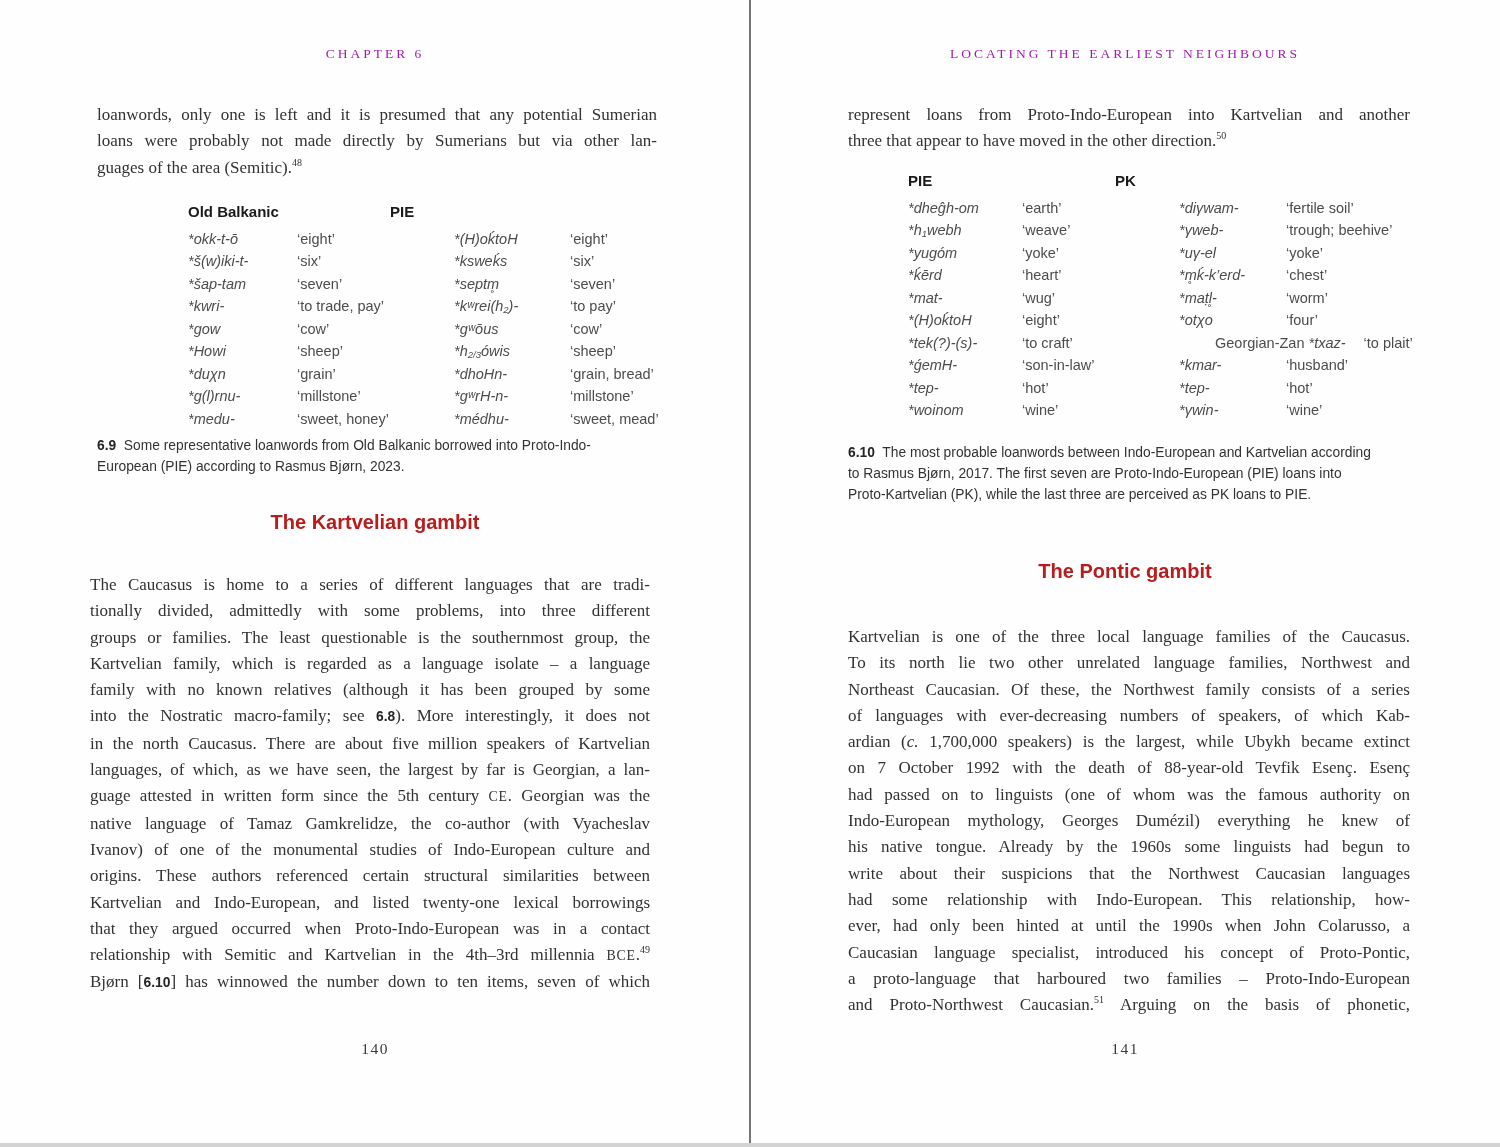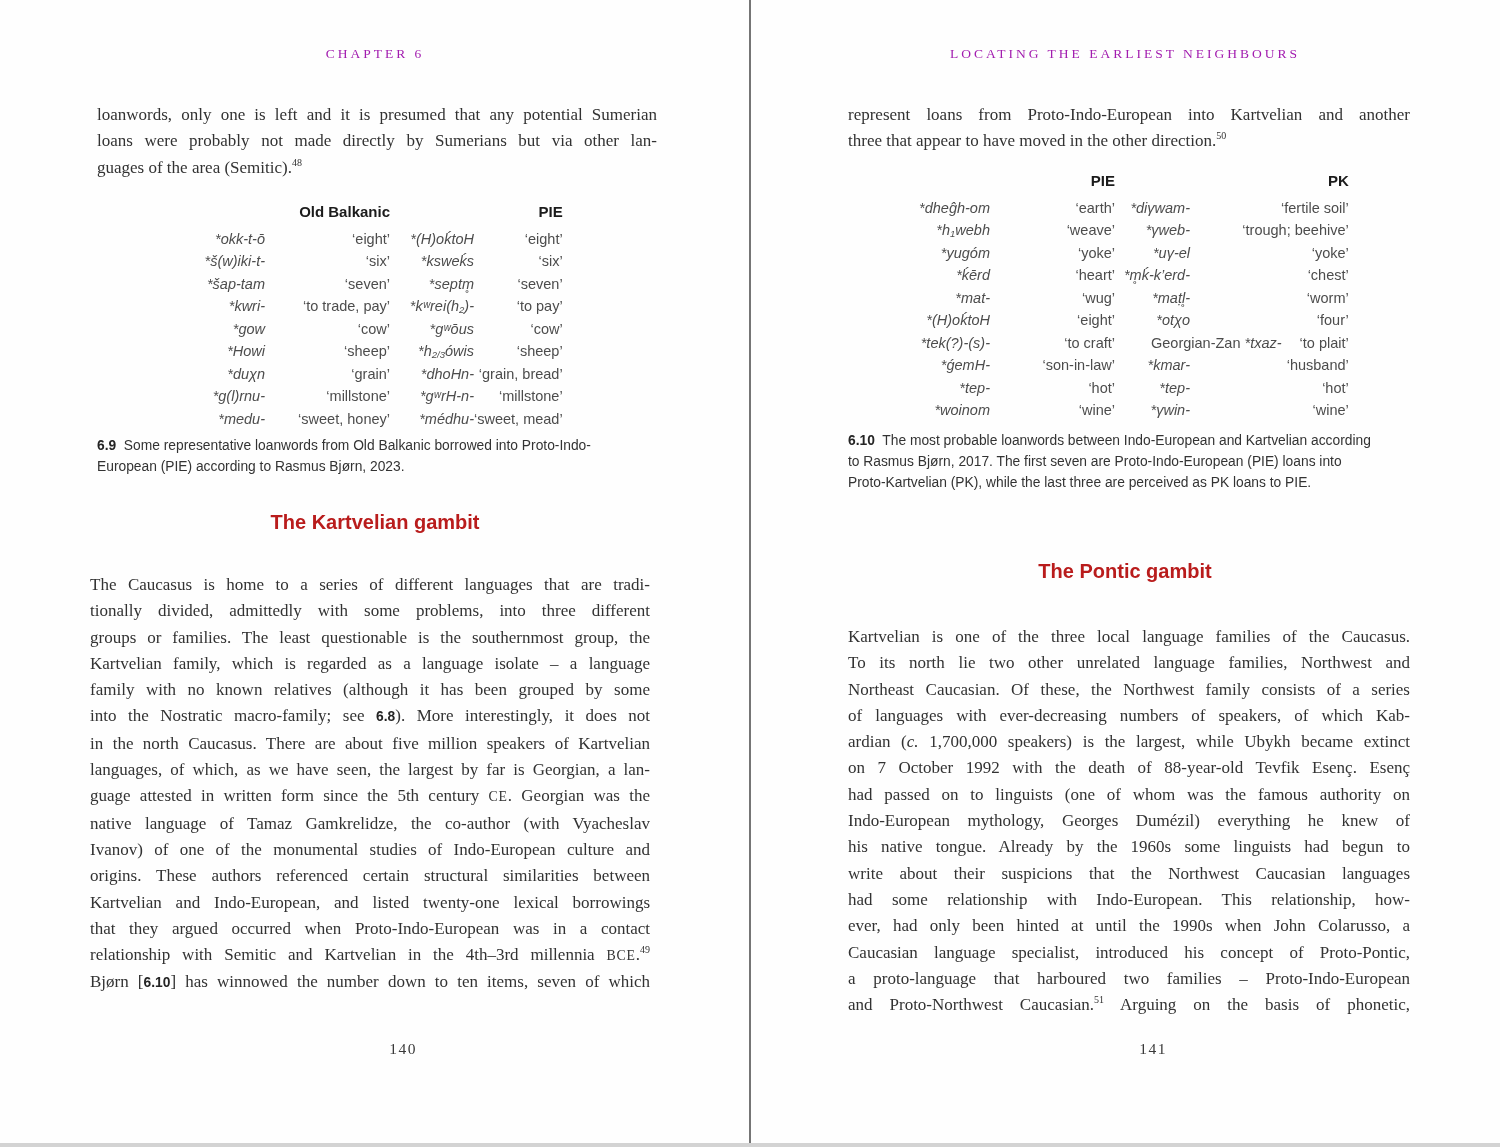--- a/index.html
+++ b/index.html
@@ -29,57 +29,57 @@
 
   sup{font-size:10px;line-height:0;vertical-align:super;letter-spacing:0;}
   sub{font-size:9.5px;line-height:0;vertical-align:-0.2em;letter-spacing:0;}
   .sc{font-size:13.8px;letter-spacing:0.8px;}
   .ref{font-family:"Liberation Sans","DejaVu Sans",sans-serif;font-weight:700;font-size:13.8px;color:#242424;}
   .rm{font-style:normal;margin-left:36px;}
 
   .ltable,.rtable{
     position:absolute;
     font-family:"Liberation Sans","DejaVu Sans",sans-serif;
-    font-size:14.5px;color:#4c4c4c;text-align:right;
+    font-size:14.5px;color:#4c4c4c;
   }
   .ltable{left:188px;top:201px;}
   .rtable{left:158px;top:170px;}
   .table-head{display:grid;font-weight:700;color:#1b1b1b;font-size:15px;line-height:22px;margin-bottom:5px;}
   .ltable .table-head{grid-template-columns:202px auto;}
   .rtable .table-head{grid-template-columns:207px auto;}
-  .trow{display:grid;line-height:22.45px;}
+  .trow{display:grid;line-height:22.45px;gap:32px;}
   .ltable .trow{grid-template-columns:77px 125px 84px auto;}
   .rtable .trow{grid-template-columns:82px 125px 75px auto;}
   .cell{white-space:nowrap;}
   .tw{font-style:italic;}
   .tg{font-style:normal;}
   .wide{grid-column:3/5;}
   .inline-gloss{margin-left:18px;font-style:normal;}
 
   .caption{
     position:absolute;
     font-family:"Liberation Sans","DejaVu Sans",sans-serif;
     font-size:13.8px;line-height:21px;color:#333333;
   }
   .caption .bodyline{text-align:right;text-align-last:left;}
   .caption .ref{font-size:inherit;}
   .left .caption{left:97px;top:435px;width:545px;}
-  .right .caption{left:98px;top:430px;width:560px;}
+  .right .caption{left:98px;top:442px;width:560px;}
 
   .section-heading{
     position:absolute;left:0;width:100%;text-align:center;
     font-family:"Liberation Sans","DejaVu Sans",sans-serif;
     font-weight:700;font-size:20px;color:#b91c1c;
   }
   .left .section-heading{top:511px;}
   .right .section-heading{top:560px;}
 
   .page-number{
     position:absolute;top:1040px;left:0;width:100%;text-align:center;
-    font-size:15.5px;letter-spacing:1.5px;color:#3a3a3a;margin-left:28px;
+    font-size:15.5px;letter-spacing:1.5px;color:#3a3a3a;
   }
 </style>
 </head>
 <body>
 
 <div class="spread">
 
   <div class="page left">
     <div class="running-head">CHAPTER 6</div>
     <div class="text-block intro last-left">

